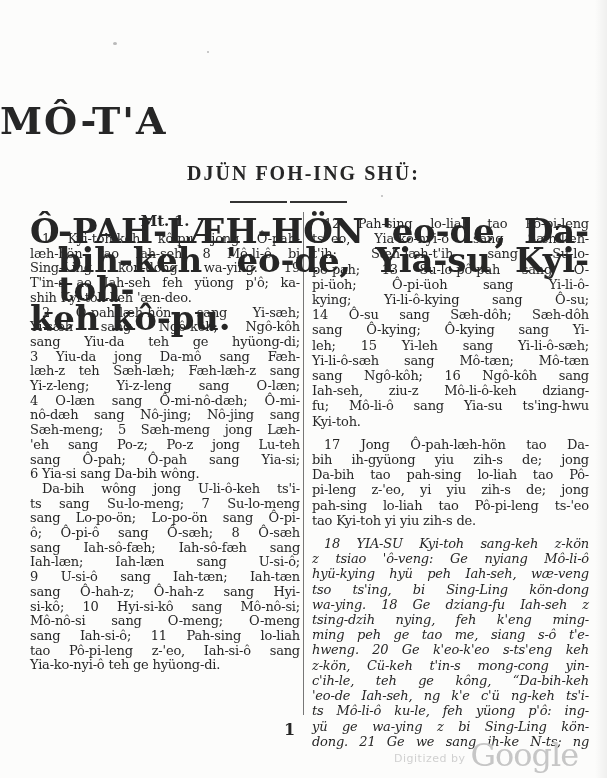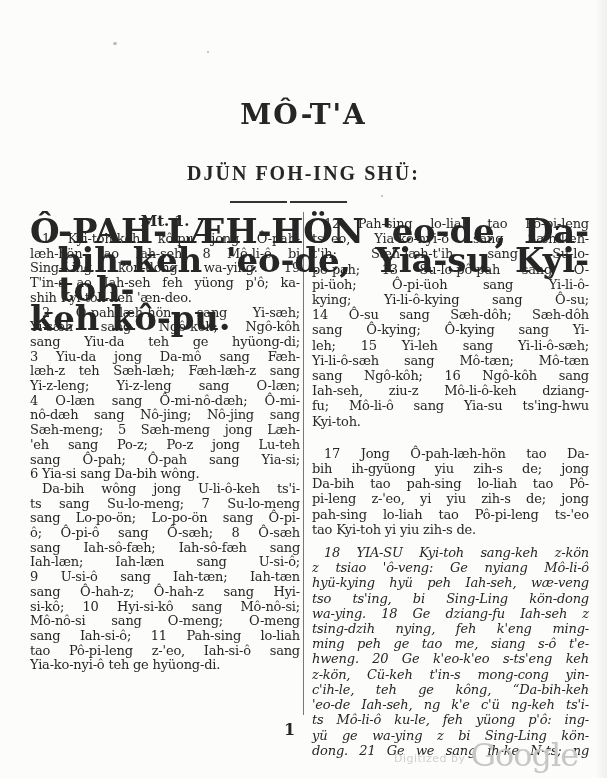--- a/index.html
+++ b/index.html
@@ -1,22 +1,22 @@
 <!DOCTYPE html>
 <html><head>
 <meta charset="utf-8">
 <style>
   html,body{margin:0;padding:0;background:#e9e9e9;}
   .page{position:relative;width:607px;height:778px;background:#fcfcfb;overflow:hidden;
         font-family:"DejaVu Serif","Liberation Serif",serif;color:#262626;}
   .edge-shadow{position:absolute;right:0;top:0;width:12px;height:100%;
         background:linear-gradient(to right, rgba(0,0,0,0), rgba(0,0,0,0.05));}
   .speck{position:absolute;background:#b9b9b9;border-radius:50%;}
-  .title{position:absolute;top:98px;left:0;width:100%;text-align:center;
-        font-size:28px;font-weight:700;letter-spacing:2px;}
+  .title{position:absolute;top:98px;left:0;width:100%;
+        font-size:38px;font-weight:700;letter-spacing:2px;}
   .subtitle{position:absolute;top:162px;left:0;width:100%;text-align:center;
         font-size:20px;font-weight:700;letter-spacing:2px;font-family:Liberation Serif, serif;}
   .title-rule{position:absolute;top:201px;left:230px;width:120px;display:flex;}
   .title-rule span{display:block;height:2px;background:#333;width:57px;}
   .title-rule span + span{margin-left:3px;}
   .cols{position:absolute;top:212px;left:30px;display:flex;align-items:flex-start;}
   .col{font-size:13px;letter-spacing:-0.2px;}
   .col-left{width:270px;line-height:14.7px;}
   .col-right{width:277px;line-height:15.2px;padding-top:4px;margin-left:8px;}
   .colrule{width:1px;height:503px;background:#777;margin-left:3px;flex:none;}
@@ -106,21 +106,21 @@
           <div class="line">kying; Yi-li-ô-kying sang Ô-su;</div>
           <div class="line">14 Ô-su sang Sæh-dôh; Sæh-dôh</div>
           <div class="line">sang Ô-kying; Ô-kying sang Yi-</div>
           <div class="line">leh; 15 Yi-leh sang Yi-li-ô-sæh;</div>
           <div class="line">Yi-li-ô-sæh sang Mô-tæn; Mô-tæn</div>
           <div class="line">sang Ngô-kôh; 16 Ngô-kôh sang</div>
           <div class="line">Iah-seh, ziu-z Mô-li-ô-keh dziang-</div>
           <div class="line">fu; Mô-li-ô sang Yia-su ts'ing-hwu</div>
           <div class="line flush">Kyi-toh.</div>
         </div>
-        <div class="block para" style="margin-top: 17px;">
+        <div class="block para" style="margin-top: 8px;">
           <div class="line indent">17 Jong Ô-pah-læh-hön tao Da-</div>
           <div class="line">bih ih-gyüong yiu zih-s de; jong</div>
           <div class="line">Da-bih tao pah-sing lo-liah tao Pô-</div>
           <div class="line">pi-leng z-'eo, yi yiu zih-s de; jong</div>
           <div class="line">pah-sing lo-liah tao Pô-pi-leng ts-'eo</div>
           <div class="line flush">tao Kyi-toh yi yiu zih-s de.</div>
         </div>
         <div class="block para" style="margin-top: 8px; font-style: italic;">
           <div class="line indent">18 YIA-SU Kyi-toh sang-keh z-kön</div>
           <div class="line">z tsiao 'ô-veng: Ge nyiang Mô-li-ô</div>

